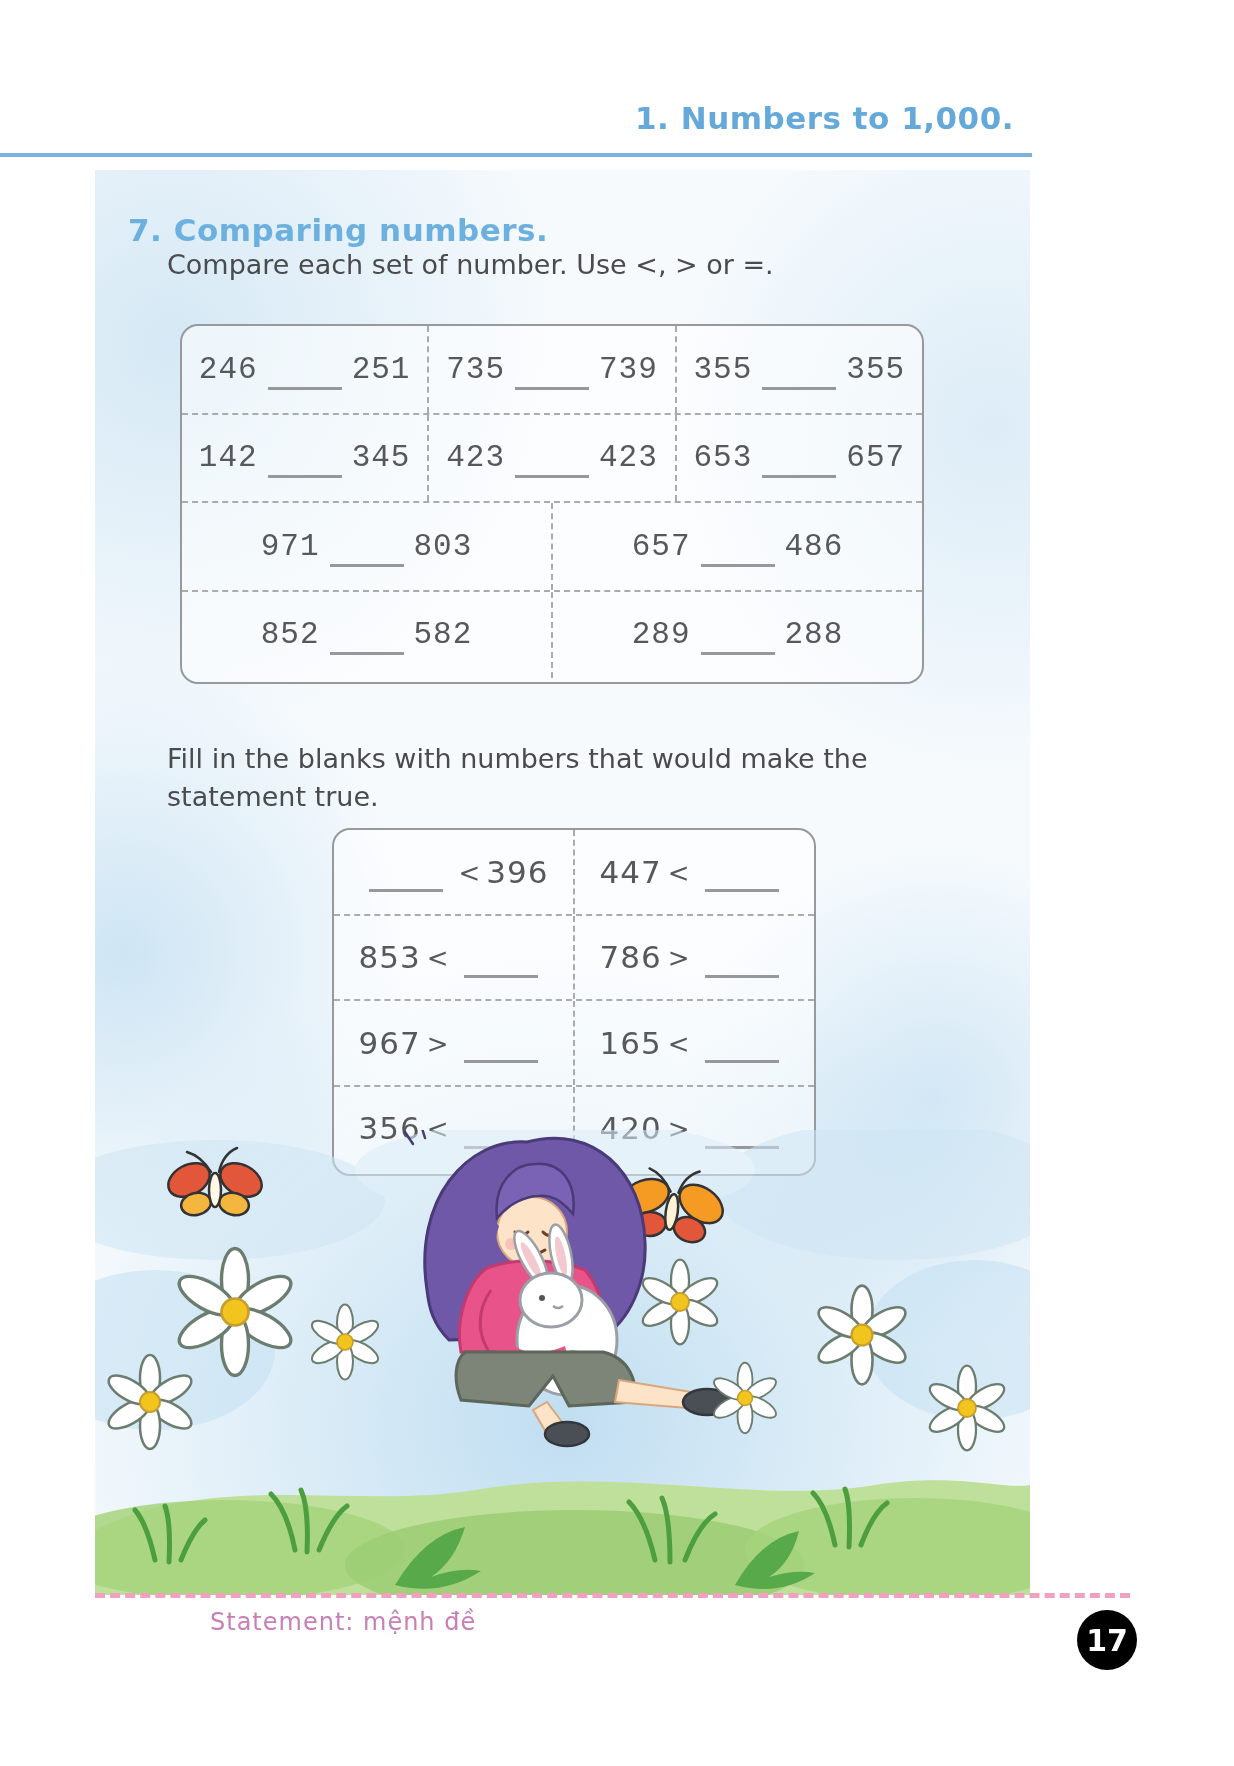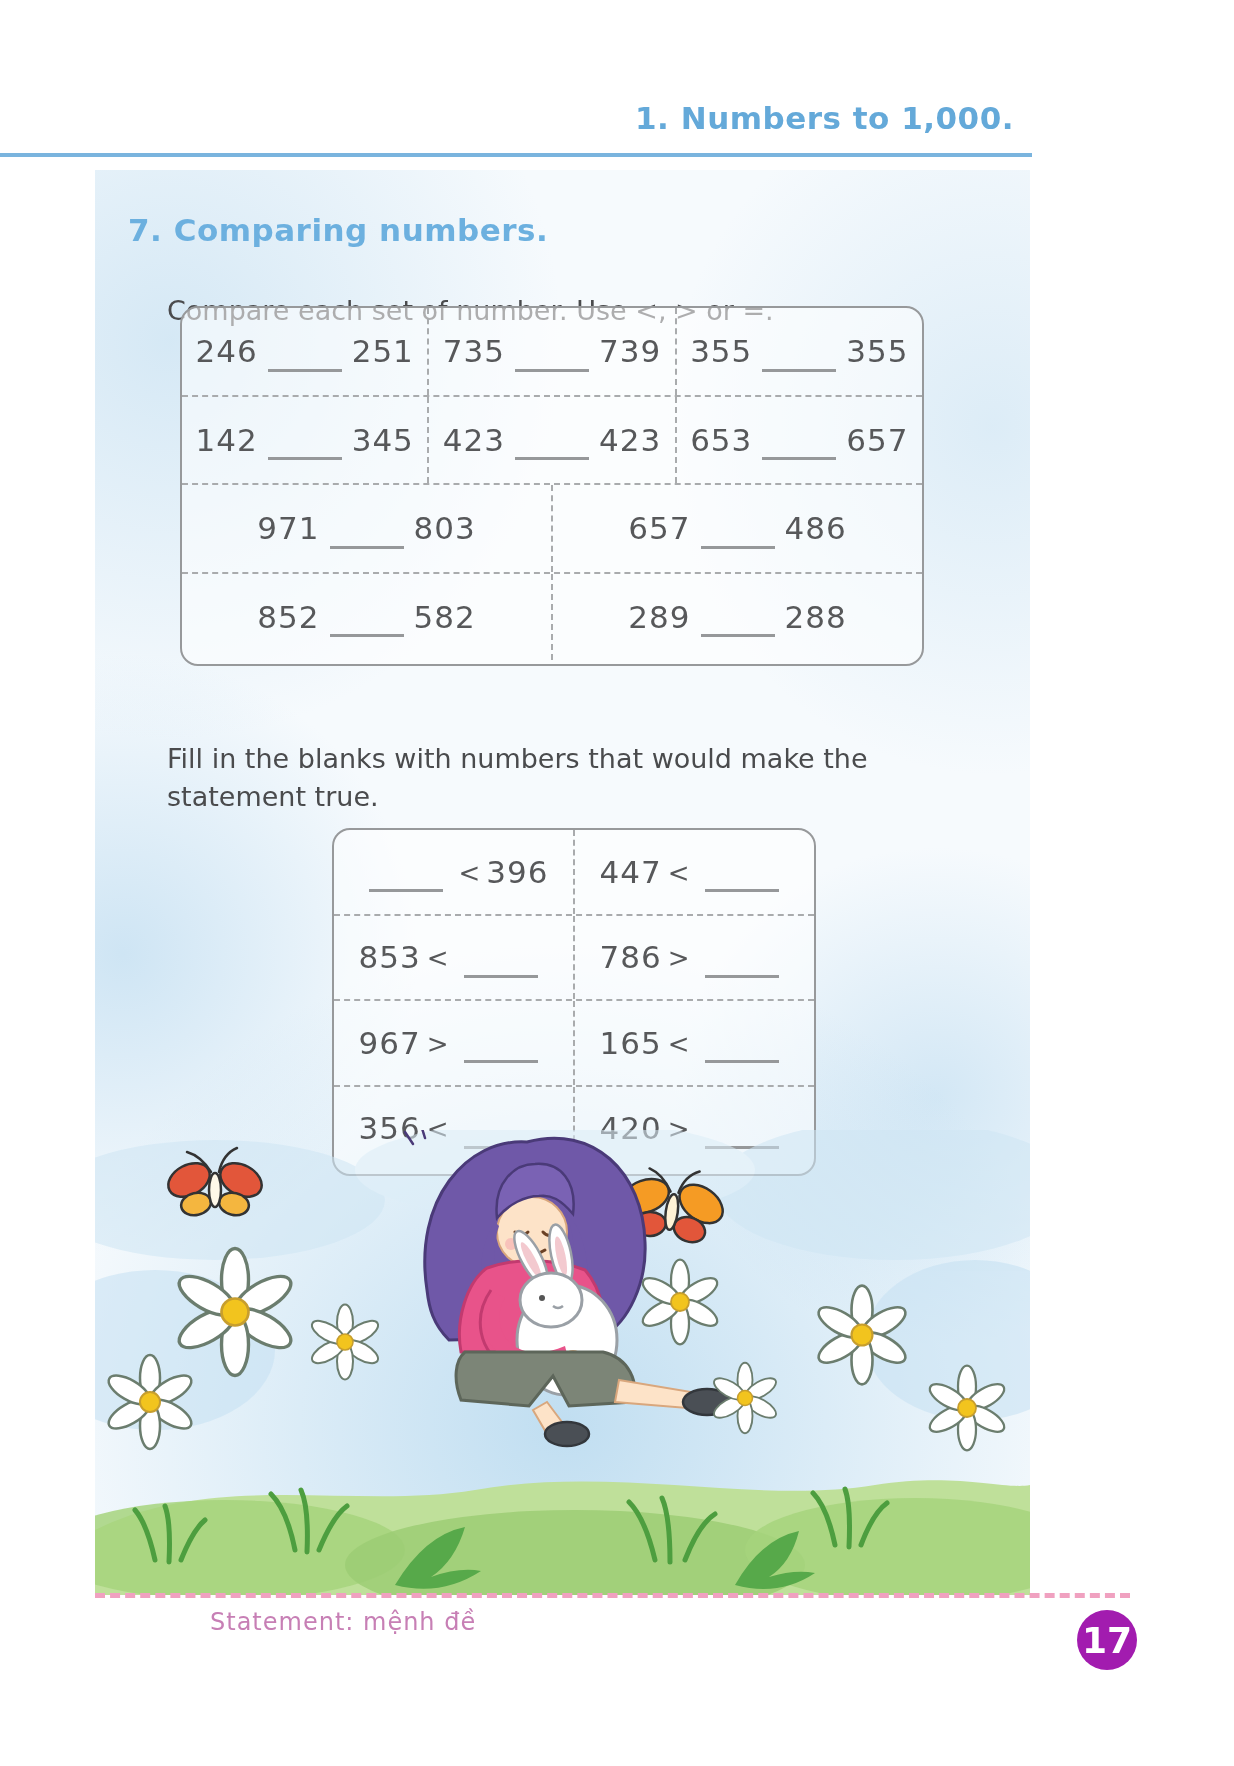--- a/index.html
+++ b/index.html
@@ -25,28 +25,28 @@
       radial-gradient(75% 45% at 50% 88%, rgba(148,199,231,.55), transparent 75%),
       radial-gradient(40% 25% at 90% 65%, rgba(158,203,233,.40), transparent 70%),
       #f6fafd;
   }
   .section-title{
     position:absolute;left:128px;top:192px;font-size:31px;font-weight:800;color:#6cb0df;
     letter-spacing:.5px;
     margin-top:20px;
   }
   .instruction{position:absolute;color:#4a4b4d;font-size:27px;line-height:38px;}
-  .instruction-1{left:167px;top:246px;width:760px;margin-top:46px;}
+  .instruction-1{left:167px;top:246px;width:760px;}
   .instruction-2{left:167px;top:740px;width:720px;}
   
   .card{
     position:absolute;border:2.5px solid #97999b;border-radius:18px;
     background:rgba(255,255,255,.55);overflow:hidden;
   }
-  .compare-card{left:180px;top:306px;width:740px;height:356px;}
+  .compare-card{left:180px;top:324px;width:740px;height:356px;font-family:Liberation Mono, monospace;}
   .fill-card{left:332px;top:828px;width:480px;height:344px;}
   .t-row{display:flex;}
   .t-row + .t-row{border-top:2px dashed #a9abad;}
   .t-cell{
     flex:1;display:flex;align-items:center;justify-content:center;
     height:86.5px;white-space:nowrap;
   }
   .fill-card .t-cell{height:83.5px;}
   .t-cell + .t-cell{border-left:2px dashed #a9abad;}
   .num{font-size:31px;color:#57585a;letter-spacing:1px;}
@@ -58,21 +58,21 @@
   
   .footer-dashes{
     position:absolute;left:95px;top:1593px;width:1035px;height:0;
     border-top:5px dashed #f0a1c0;
   }
   .footer-note{
     position:absolute;left:210px;top:1608px;font-size:24px;color:#c77fb5;letter-spacing:1px;
   }
   .page-badge{
     position:absolute;left:1077px;top:1610px;width:60px;height:60px;border-radius:50%;
-    background:#a21caf;color:#ffffff;font-size:36px;font-weight:800;
+    background:#000000;color:#ffffff;font-size:30px;font-weight:800;
     display:flex;align-items:center;justify-content:center;
   }
   
   .illustration{position:absolute;left:95px;top:1130px;width:935px;height:465px;}
 </style>
 </head>
 <body>
 
 <div class="chapter-header">1. Numbers to 1,000.</div>
 <div class="header-rule"></div>

